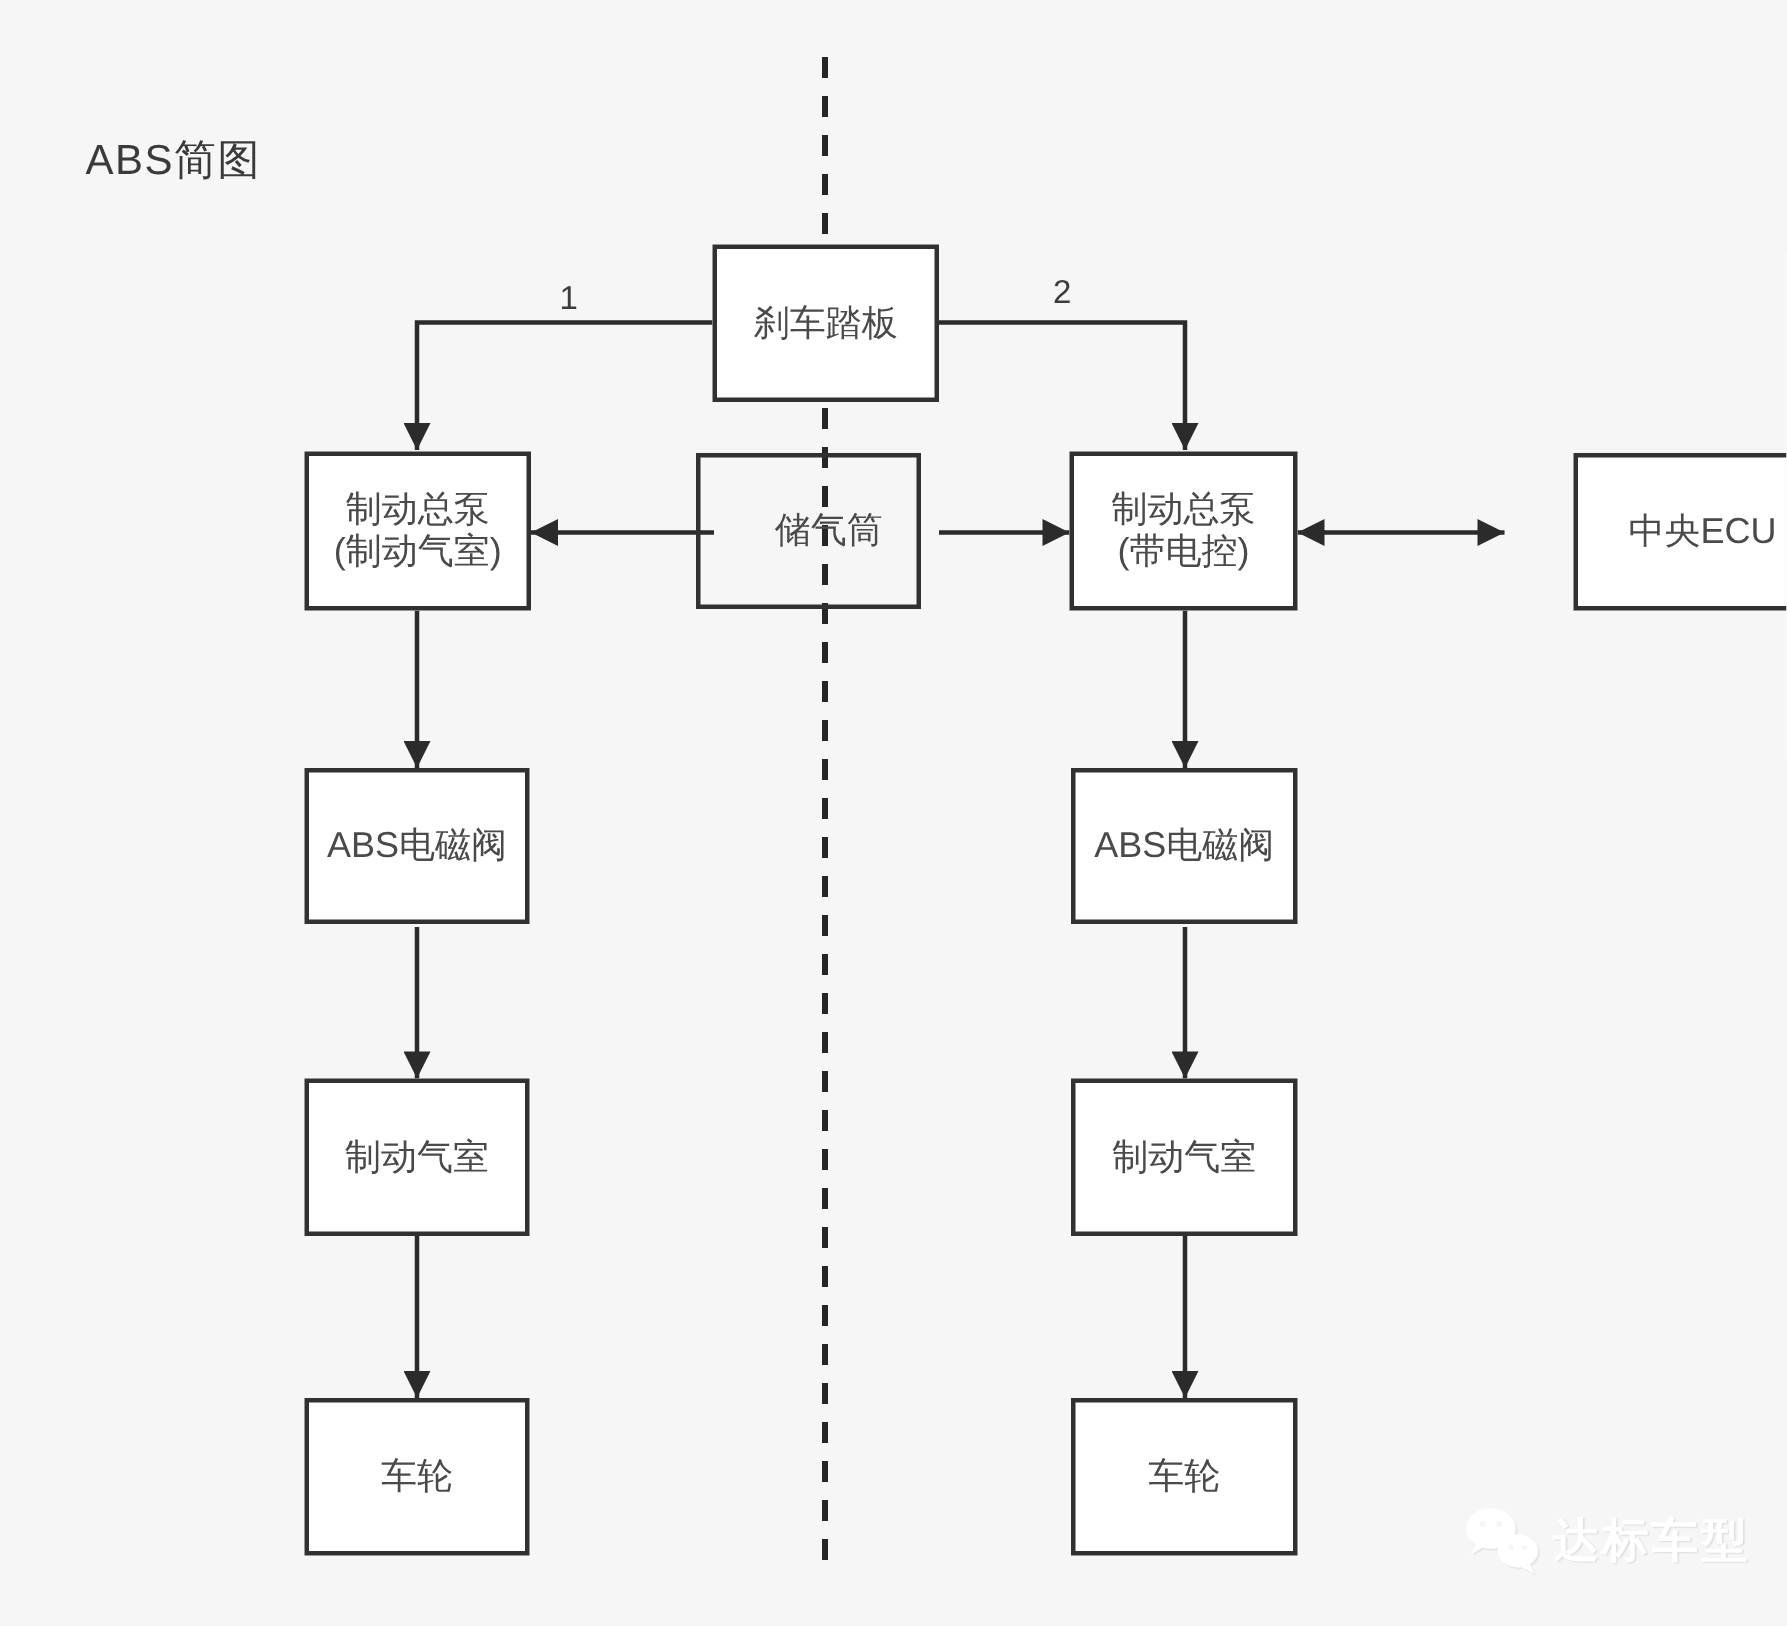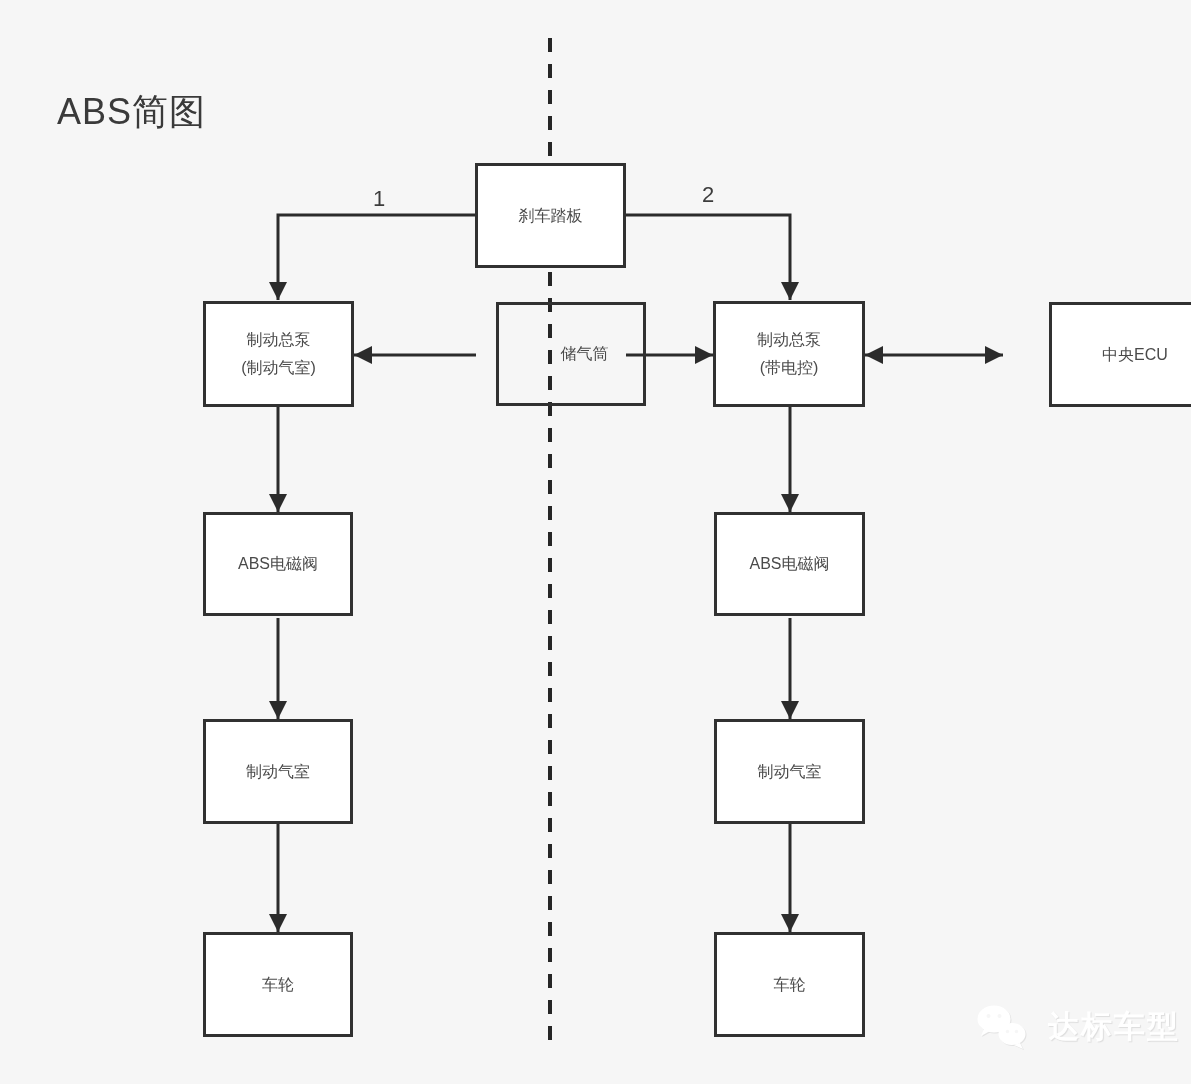--- a/index.html
+++ b/index.html
@@ -11,52 +11,52 @@
     background: #f6f6f6;
     overflow: hidden;
   }
   svg.connectors {
     position: absolute;
     left: 0; top: 0;
     width: 1191px; height: 1084px;
   }
   .title {
     position: absolute;
-    font-size: 36px;
+    font-size: 28px;
     color: #3a3a3a;
     letter-spacing: 1px;
     white-space: nowrap;
   }
   .node {
     position: absolute;
     box-sizing: border-box;
     background: #ffffff;
     border: 3px solid #313131;
     display: flex;
     flex-direction: column;
     align-items: center;
     justify-content: center;
-    font-size: 16px;
+    font-size: 24px;
     line-height: 28px;
     color: #4a4a4a;
     text-align: center;
     white-space: nowrap;
   }
   .edge-label {
     position: absolute;
     font-size: 22px;
     color: #3c3c3c;
   }
   .watermark {
     position: absolute;
     left: 976px;
     top: 1004px;
     display: flex;
     align-items: center;
-    gap: 20px;
+    gap: 7px;
   }
   .watermark .wm-text {
     font-size: 31px;
     font-weight: bold;
     color: #ffffff;
     letter-spacing: 2px;
     text-shadow: 1px 1px 1px rgba(0,0,0,0.10);
     white-space: nowrap;
   }
   .wm-icon { filter: drop-shadow(1px 1px 0.5px rgba(0,0,0,0.08)); }
@@ -98,21 +98,21 @@
 
   <div class="node" style="left:475px; top:163px; width:151px; height:105px;">
     <span>刹车踏板</span>
   </div>
 
   <div class="node" style="left:203px; top:301px; width:151px; height:106px;">
     <span>制动总泵</span>
     <span>(制动气室)</span>
   </div>
 
-  <div class="node" style="left:496px; top:302px; width:150px; height:104px; background:transparent;padding-left:27px;">
+  <div class="node" style="left:464px; top:302px; width:150px; height:104px; background:transparent;padding-left:27px;">
     <span>储气筒</span>
   </div>
 
   <div class="node" style="left:713px; top:301px; width:152px; height:106px;">
     <span>制动总泵</span>
     <span>(带电控)</span>
   </div>
 
   <div class="node" style="left:1024px; top:302px; width:172px; height:105px;margin-left:25px;">
     <span>中央ECU</span>

